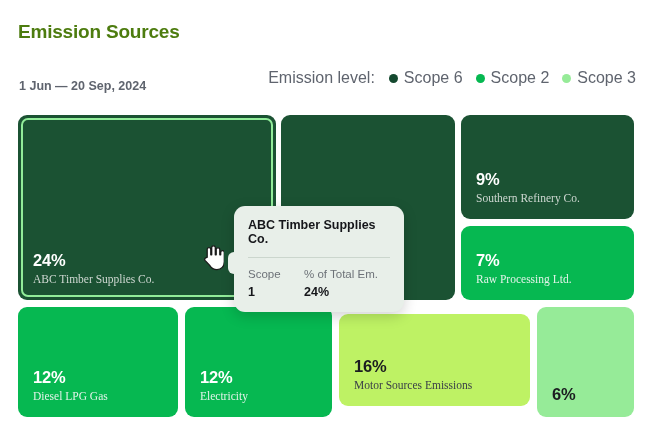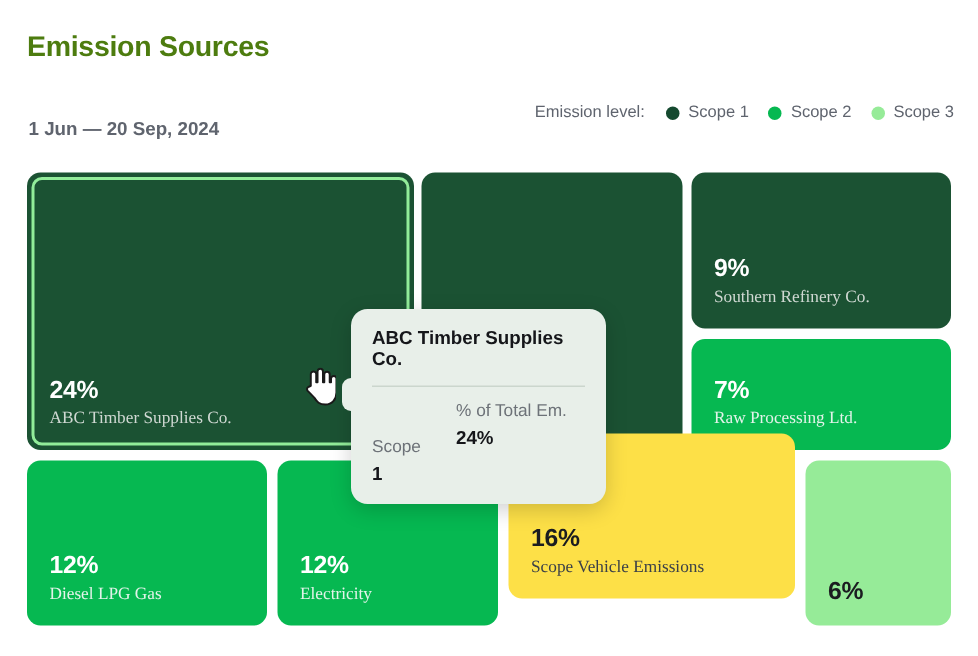--- a/index.html
+++ b/index.html
@@ -17,21 +17,21 @@
     font-size: 19px; font-weight: 700; color: #4d7c0f;
     letter-spacing: -0.2px;
   }
   .daterange {
     position: absolute; left: 19px; top: 79px;
     font-size: 12.5px; font-weight: 700; color: #5f646e;
   }
   .legend {
     position: absolute; right: 16px; top: 69px;
     display: flex; align-items: center; gap: 13px;
-    font-size: 11px;
+    font-size: 16px;
   }
   .legend-label { color: #5f646e; font-weight: 400; margin-right: 1px; }
   .legend-item { display: flex; align-items: center; gap: 6px; }
   .legend-dot { width: 9px; height: 9px; border-radius: 50%; display: block; }
   .legend-text { color: #5f646e; }
 
   
   .treemap { position: absolute; left: 0; top: 0; width: 652px; height: 437px; }
   .tile {
     position: absolute;
@@ -84,40 +84,40 @@
     background: #e8efe9;
     border-radius: 6px;
     z-index: -1;
   }
   .tt-title {
     font-size: 12.5px; font-weight: 700; color: #15161a;
     margin-bottom: 11px;
   }
   .tt-divider { height: 1px; background: #cbd6cd; margin-bottom: 10px; }
   .tt-cols { display: flex; }
-  .tt-col:first-child { width: 56px; margin-top: 24px; }
+  .tt-col:first-child { width: 56px; }
   .tt-head { font-size: 11.5px; color: #6d7278; margin-bottom: 5px; }
   .tt-val { font-size: 12.5px; font-weight: 700; color: #15161a; }
 
   
   .cursor { position: absolute; left: 202px; top: 245px; z-index: 60; }
 </style>
 </head>
 <body>
 
 <div class="page">
 
   <div class="title">Emission Sources</div>
   <div class="daterange">1 Jun — 20 Sep, 2024</div>
 
   <div class="legend">
     <span class="legend-label">Emission level:</span>
     <span class="legend-item">
       <span class="legend-dot" style="background: rgb(20, 73, 47);"></span>
-      <span class="legend-text">Scope 1</span>
+      <span class="legend-text">Scope 6</span>
     </span>
     <span class="legend-item">
       <span class="legend-dot" style="background: rgb(6, 184, 81);"></span>
       <span class="legend-text">Scope 2</span>
     </span>
     <span class="legend-item">
       <span class="legend-dot" style="background: rgb(150, 235, 152);"></span>
       <span class="legend-text">Scope 3</span>
     </span>
   </div>
@@ -152,24 +152,24 @@
           <div class="tile-pct">12%</div>
           <div class="tile-name">Diesel LPG Gas</div>
         </div>
       </div>
       <div class="tile mid" style="left: 185px; top: 307px; width: 147px; height: 110px; background: rgb(6, 184, 81);">
         <div class="tile-inner">
           <div class="tile-pct">12%</div>
           <div class="tile-name">Electricity</div>
         </div>
       </div>
-      <div class="tile light" style="left: 339px; top: 289px; width: 191px; height: 110px; background: #fde047;">
+      <div class="tile light" style="left: 339px; top: 314px; width: 191px; height: 92px; background: #bef264;">
         <div class="tile-inner">
           <div class="tile-pct">16%</div>
-          <div class="tile-name">Scope Vehicle Emissions</div>
+          <div class="tile-name">Motor Sources Emissions</div>
         </div>
       </div>
       <div class="tile light" style="left: 537px; top: 307px; width: 97px; height: 110px; background: rgb(150, 235, 152);">
         <div class="tile-inner">
           <div class="tile-pct">6%</div>
         </div>
       </div>
     </div>
 
   <div class="tooltip">

